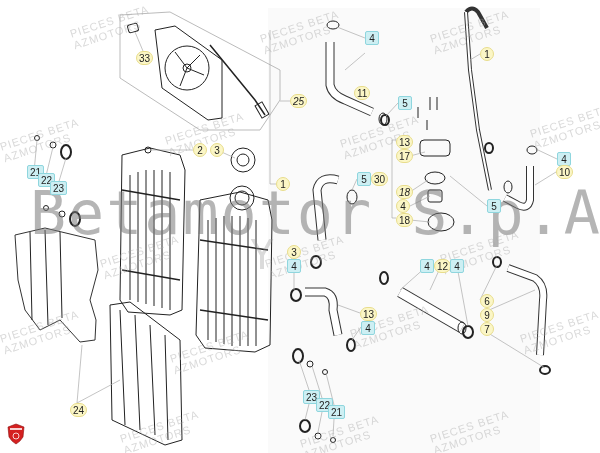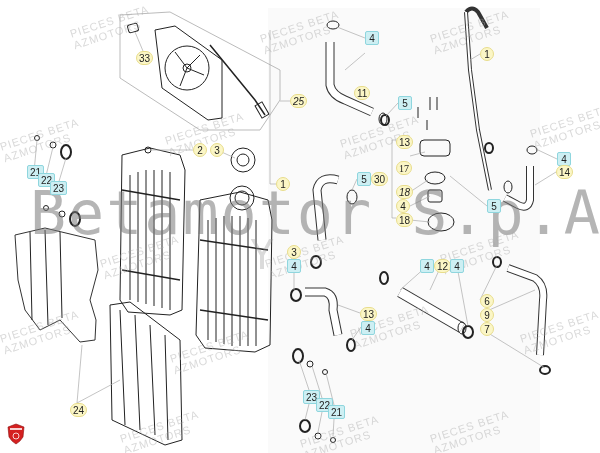--- a/index.html
+++ b/index.html
@@ -198,28 +198,28 @@
 AZMOTORS</div>
 
   <div id="labels">
       <div class="label y" style="left: 136px; top: 51px;">33</div>
       <div class="label y" style="left: 290px; top: 94px; font-style: italic;">25</div>
       <div class="label b" style="left: 365px; top: 31px;">4</div>
       <div class="label y" style="left: 354px; top: 46px; margin-top: 40px;">11</div>
       <div class="label y" style="left: 480px; top: 47px;">1</div>
       <div class="label b" style="left: 398px; top: 96px;">5</div>
       <div class="label y" style="left: 396px; top: 135px;">13</div>
-      <div class="label y" style="left: 396px; top: 161px; font-family: Liberation Serif, serif;">17</div>
+      <div class="label y" style="left: 396px; top: 149px;">17</div>
       <div class="label b" style="left: 357px; top: 172px;">5</div>
       <div class="label y" style="left: 371px; top: 172px;">30</div>
       <div class="label y" style="left: 396px; top: 185px; font-style: italic;">18</div>
       <div class="label y" style="left: 396px; top: 199px;">4</div>
       <div class="label y" style="left: 396px; top: 213px;">18</div>
       <div class="label b" style="left: 557px; top: 152px;">4</div>
-      <div class="label y" style="left: 556px; top: 165px;">14</div>
+      <div class="label y" style="left: 556px; top: 165px;">10</div>
       <div class="label b" style="left: 487px; top: 199px;">5</div>
       <div class="label y" style="left: 193px; top: 143px;">2</div>
       <div class="label y" style="left: 210px; top: 143px;">3</div>
       <div class="label y" style="left: 276px; top: 177px;">1</div>
       <div class="label b" style="left: 27px; top: 165px;">21</div>
       <div class="label b" style="left: 38px; top: 173px;">22</div>
       <div class="label b" style="left: 50px; top: 181px;">23</div>
       <div class="label y" style="left: 287px; top: 245px;">3</div>
       <div class="label b" style="left: 287px; top: 259px;">4</div>
       <div class="label b" style="left: 420px; top: 259px;">4</div>

